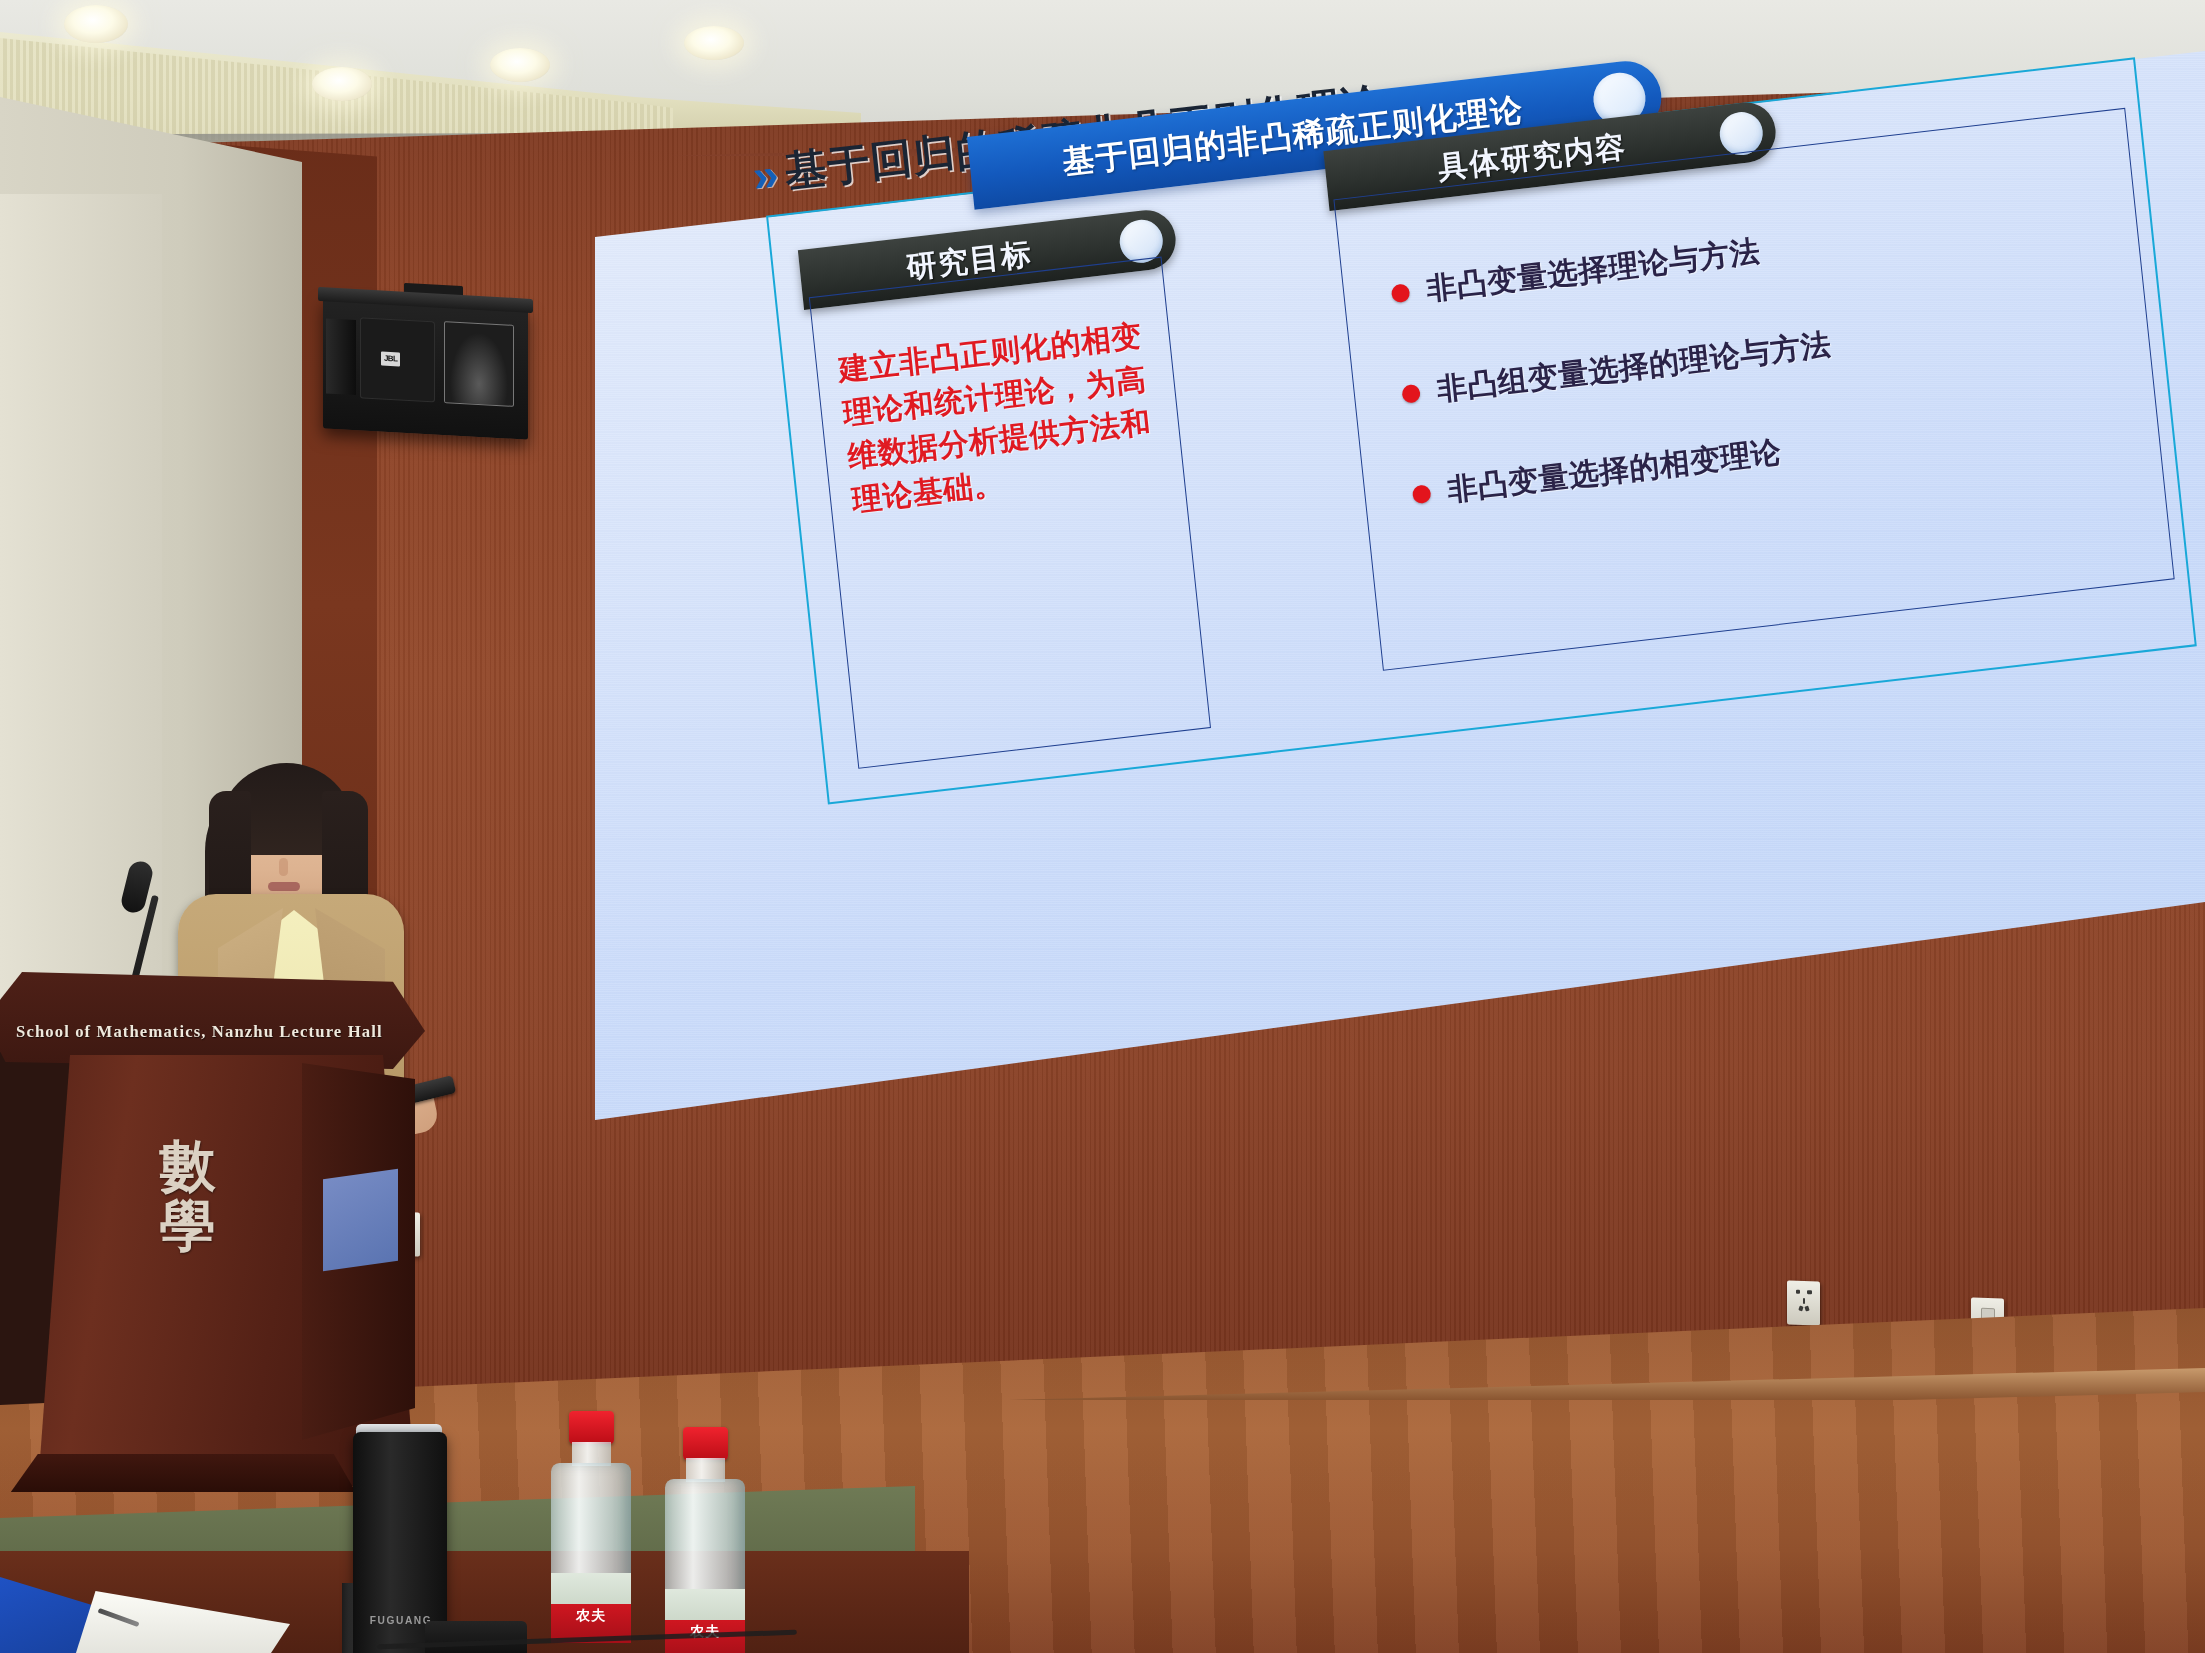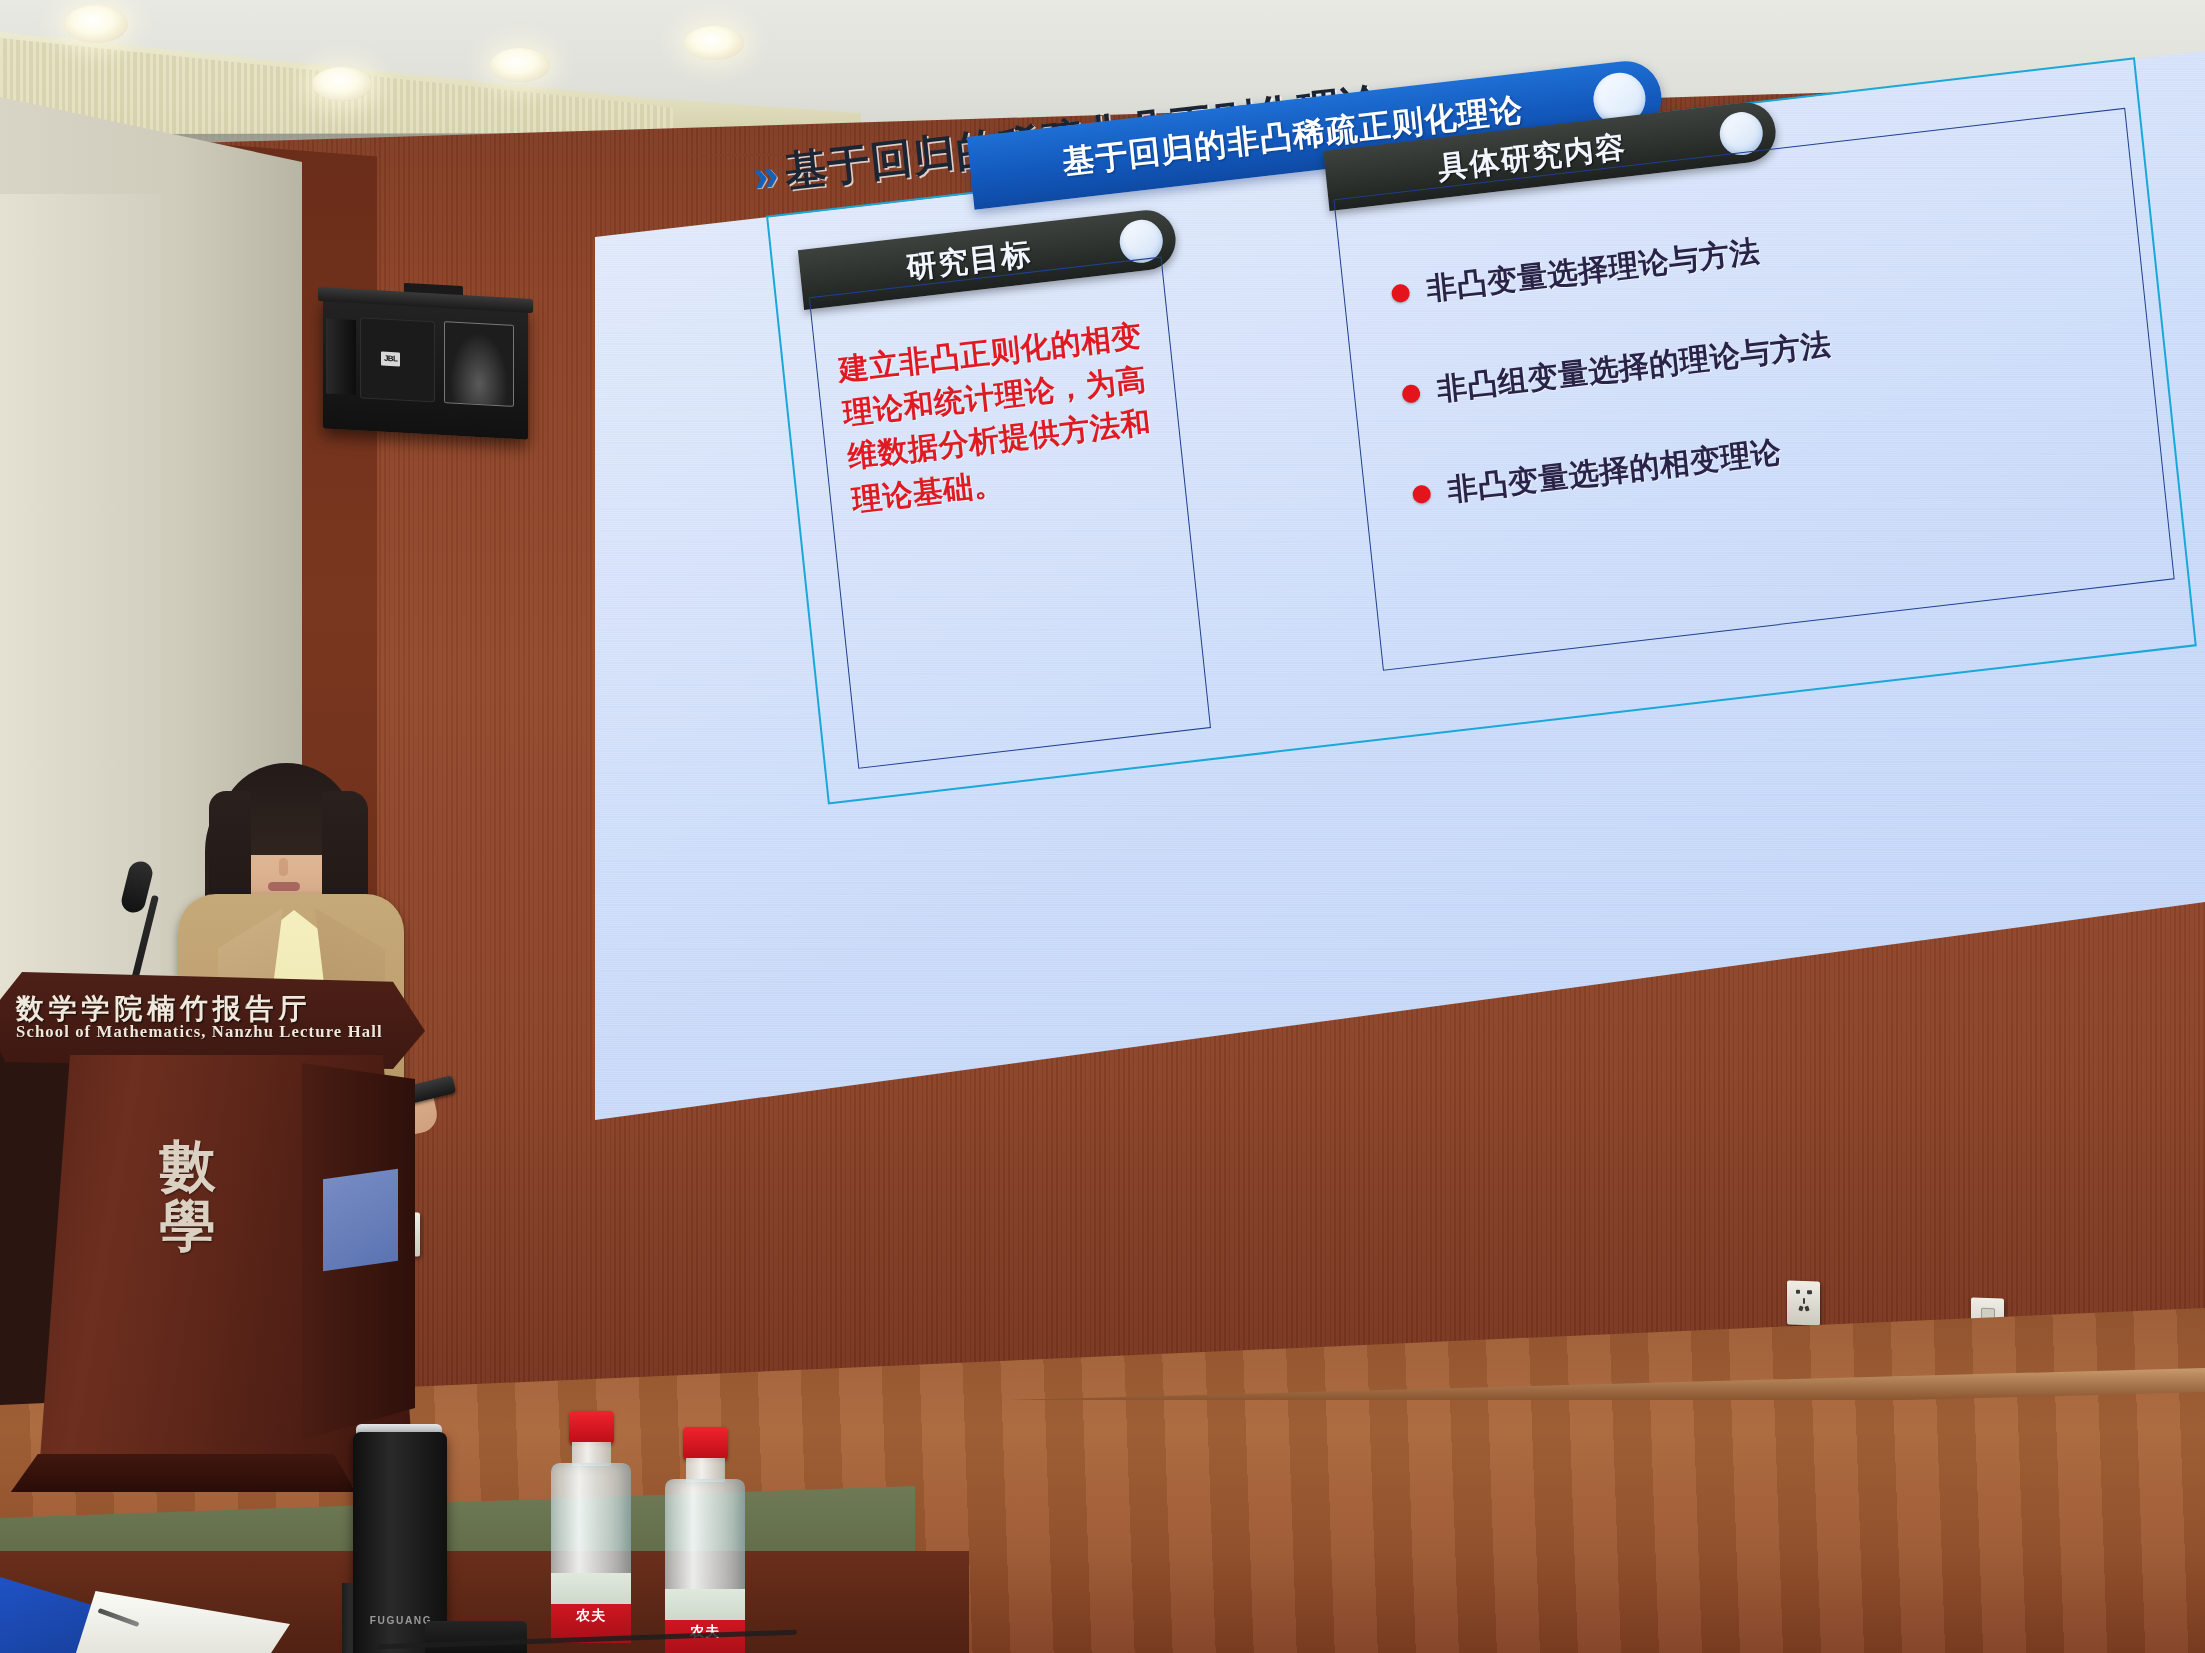--- a/index.html
+++ b/index.html
@@ -454,21 +454,20 @@
   <div class="p-body"></div>
   <div class="p-blouse"></div>
   <div class="p-lapel-l"></div>
   <div class="p-lapel-r"></div>
   <div class="p-pocket"></div>
   <div class="p-btn-gold"></div>
   <div class="p-hand"></div>
   <div class="p-clicker"></div>
 
   <div class="podium-top"></div>
-  <div class="podium-label-cn">数学学院楠竹报告厅</div>
   <div class="podium-label-en">School of Mathematics, Nanzhu Lecture Hall</div>
   <div class="podium-body"></div>
   <div class="podium-side"></div>
   <div class="podium-seal">數學</div>
   <div class="podium-screen"></div>
   <div class="podium-base"></div>
 
   <div class="blue-sleeve"></div>
   <div class="notepad"></div>
   <div class="pen"></div>

